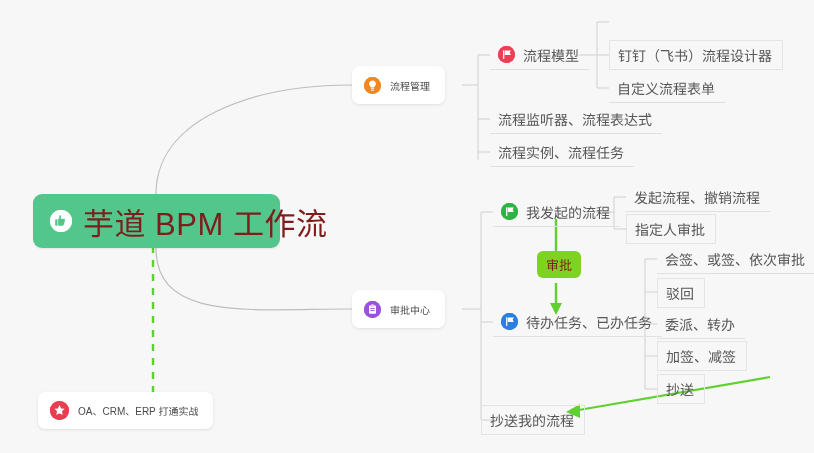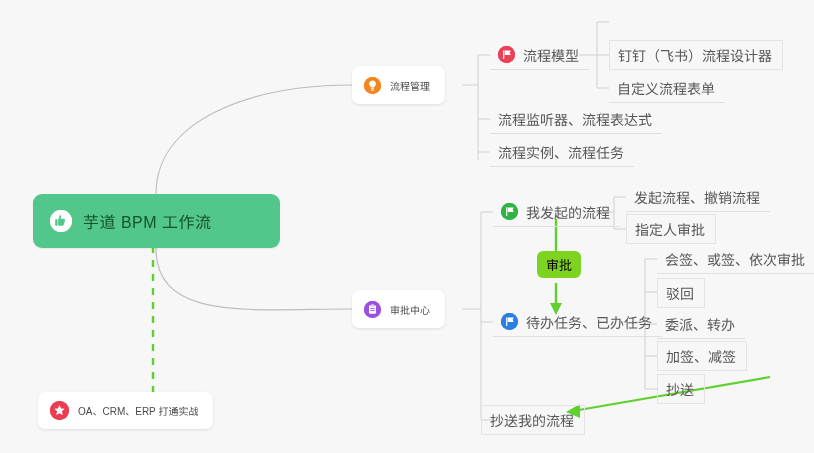--- a/index.html
+++ b/index.html
@@ -20,22 +20,22 @@
     left:33px;top:194px;
     width:247px;height:54px;
     background:#53c68c;
     border-radius:9px;
     display:flex;align-items:center;
     box-sizing:border-box;
     padding-left:17px;
     box-shadow:0 1px 2px rgba(0,0,0,0.07);
   }
   .root-node .label{
-    color:#14532d;
-    font-size:16px;
+    color:#7f1d1d;
+    font-size:31px;
     letter-spacing:0.5px;
     margin-left:11px;
     white-space:nowrap;
   }
 
   
   .card-node{
     position:absolute;
     background:#ffffff;
     border-radius:7px;
@@ -76,21 +76,21 @@
 
   
   .badge-node{
     position:absolute;
     background:#7ed321;
     border-radius:6px;
     display:flex;align-items:center;justify-content:center;
     padding:4px 9px;
   }
   .badge-node .label{
-    color:#000000;font-size:13px;white-space:nowrap;
+    color:#7f1d1d;font-size:13px;white-space:nowrap;
   }
 
   
   .ico{
     width:17px;height:17px;border-radius:50%;
     display:inline-flex;align-items:center;justify-content:center;
     flex:0 0 auto;
   }
   .ico svg{display:block;}
   .ico-root{width:22px;height:22px;background:#ffffff;}

